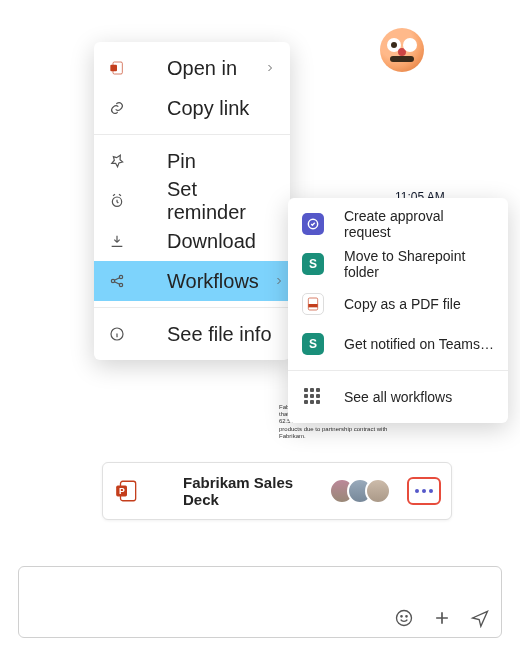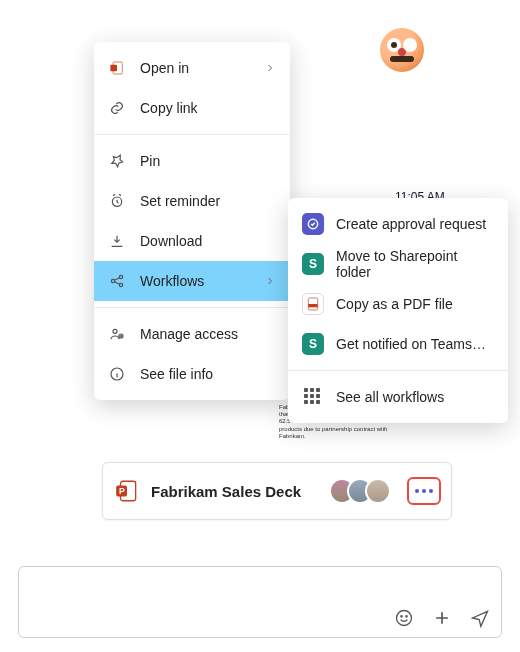--- a/index.html
+++ b/index.html
@@ -79,21 +79,21 @@
     box-shadow: 0 1px 3px rgba(0,0,0,0.06);
     display: flex;
     align-items: center;
     padding: 8px 10px;
     gap: 10px;
   }
   .pp-icon {
     width: 28px; height: 28px; flex: 0 0 28px;
     display:flex; align-items:center; justify-content:center;
   }
-  .file-meta { flex: 1; min-width: 0; }
+  .file-meta { flex: 1; min-width: 0; margin-left: 32px; }
   .file-title { font-weight: 600; font-size: 15px; }
   .file-sub { font-size: 12px; color: #666; }
   .faces {
     display:flex; align-items:center;
   }
   .face {
     width:26px;height:26px;border-radius:50%;
     background:#c8b8a8; border:2px solid #fff; margin-left:-8px;
     background-size:cover;
   }
@@ -135,38 +135,38 @@
     padding:6px 0;
   }
   .menu-item{
     display:flex; align-items:center;
     height:40px;
     padding:0 14px;
     gap:14px;
     cursor:default;
   }
   .menu-item.hover{ background:#7dd3fc; }
-  .menu-item .mi-label{ flex:1; font-size:14px; }
+  .menu-item .mi-label{ flex:1; font-size:20px;margin-left:27px; }
   .menu-item .chev{ color:#666; }
   .menu-sep{ height:1px; background:#eaeaea; margin:6px 0; }
   .mi-icon{ width:18px;height:18px;flex:0 0 18px;display:flex;align-items:center;justify-content:center;color:#555;}
 
   
   .menu2{
     position:absolute;
     left:288px; top:198px;
     width:220px;
     background:#fff;
     border-radius:6px;
     box-shadow:0 6px 24px rgba(0,0,0,0.18);
     padding:6px 0;
   }
   .m2-item{
     display:flex;align-items:center;
-    height:40px; padding:0 14px; gap:12px;
+    height:40px; padding:0 14px; gap:20px;
   }
   .m2-icon{
     width:22px;height:22px;flex:0 0 22px;border-radius:5px;
     display:flex;align-items:center;justify-content:center;
     font-size:12px;font-weight:bold;color:#fff;
   }
   .sq-blue{background:#5558c9;}
   .sq-teal{background:#1a8f7a;}
   .sq-white{background:#fff;border:1px solid #ddd;}
   .m2-label{font-size:14px;}
@@ -305,31 +305,20 @@
           <path d="M9 6l6 6-6 6"></path>
         </svg>
     </span>
   </div>
 
   <div class="menu-sep"></div>
 
   <div class="menu-item">
     <div class="mi-icon">
       <svg width="16" height="16" viewBox="0 0 24 24" fill="none" stroke="#555" stroke-width="1.8">
-          <circle cx="9" cy="8" r="3"></circle>
-          <path d="M3 20c0-3 3-5 6-5s6 2 6 5"></path>
-          <circle cx="18" cy="15" r="3"></circle>
-          <path d="M18 13v4M16 15h4"></path>
-        </svg>
-    </div>
-    <span class="mi-label">Manage access</span>
-  </div>
-  <div class="menu-item">
-    <div class="mi-icon">
-      <svg width="16" height="16" viewBox="0 0 24 24" fill="none" stroke="#555" stroke-width="1.8">
           <circle cx="12" cy="12" r="9"></circle>
           <path d="M12 8h.01M11 12h1v4h1"></path>
         </svg>
     </div>
     <span class="mi-label">See file info</span>
   </div>
 </div>
 
 <div class="menu2">
   <div class="m2-item">

